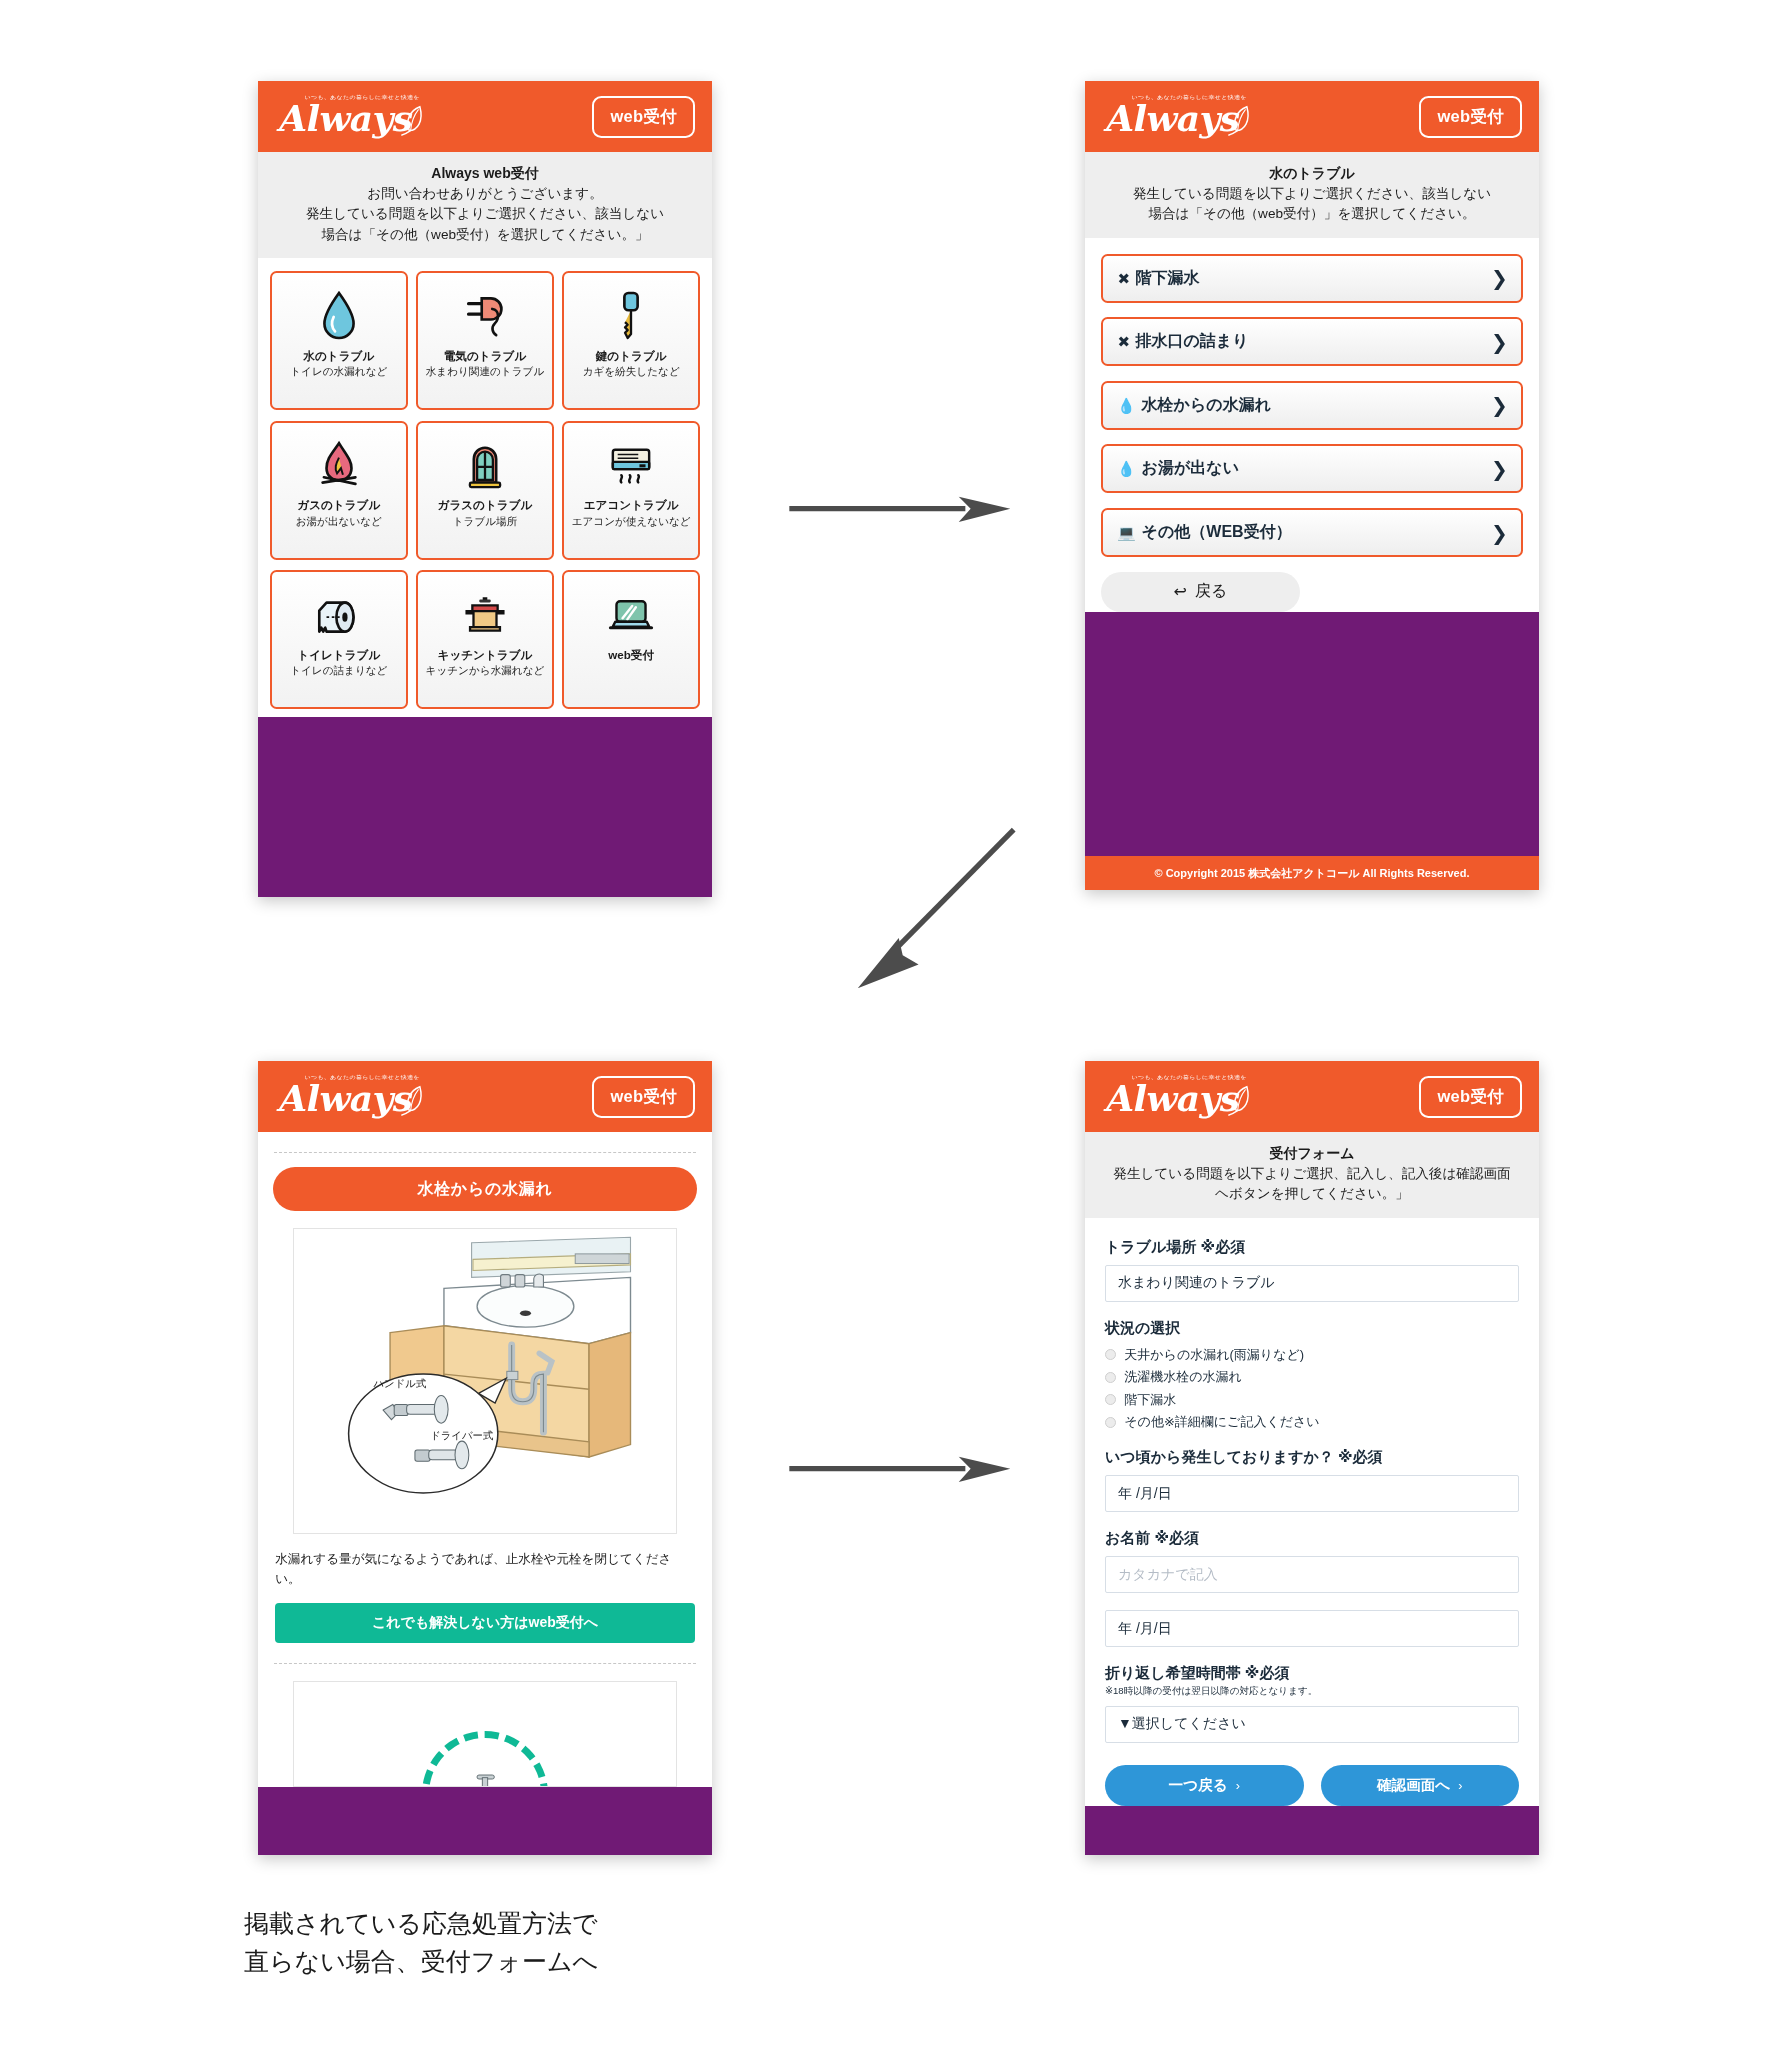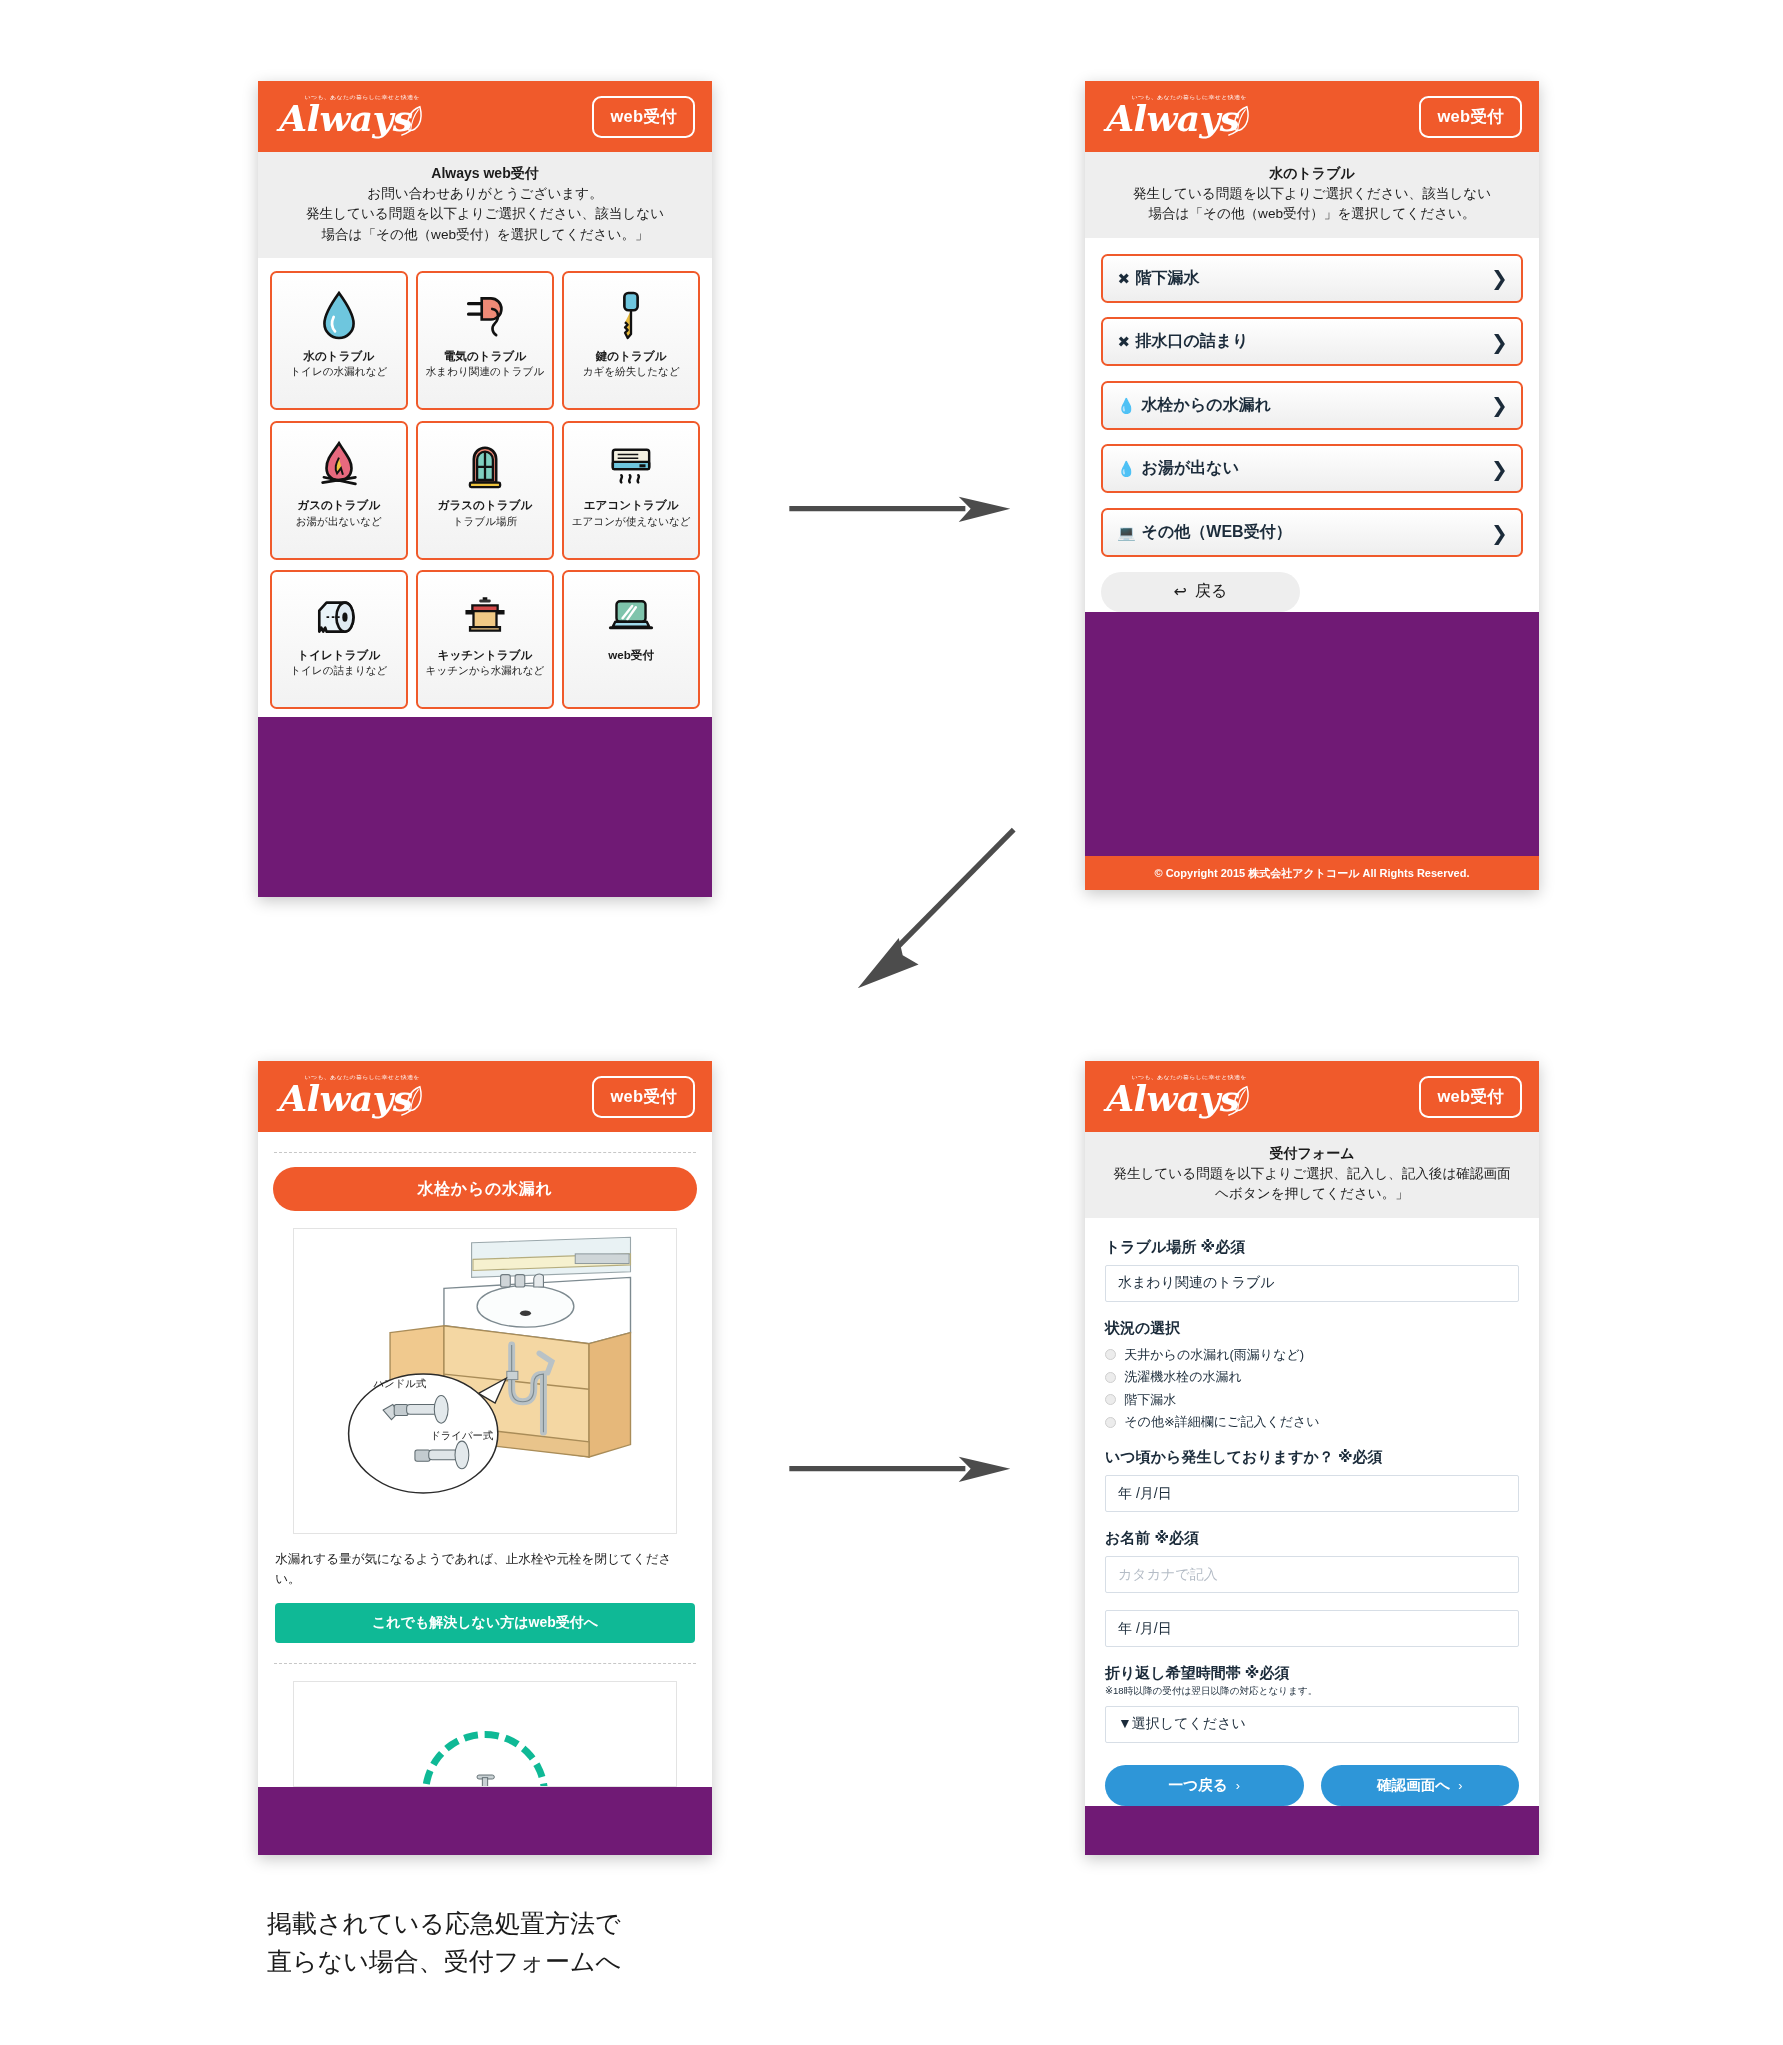--- a/index.html
+++ b/index.html
@@ -217,21 +217,21 @@
     gap: 8px;
     font-size: 14.6px; font-weight:bold;
   }
   .blue-btn .c { font-weight: normal; font-size: 12.6px; }
 
   
   .arrow { position:absolute; }
   
   .caption {
     position:absolute;
-    left: 267px; top: 1905px;
+    left: 244px; top: 1905px;
     font-size: 25px;
     line-height: 1.5;
     color: #1b1b1b;
   }
 </style>
 </head>
 <body>
 
 <div class="phone" id="phone-1">
   <div class="app-header">

